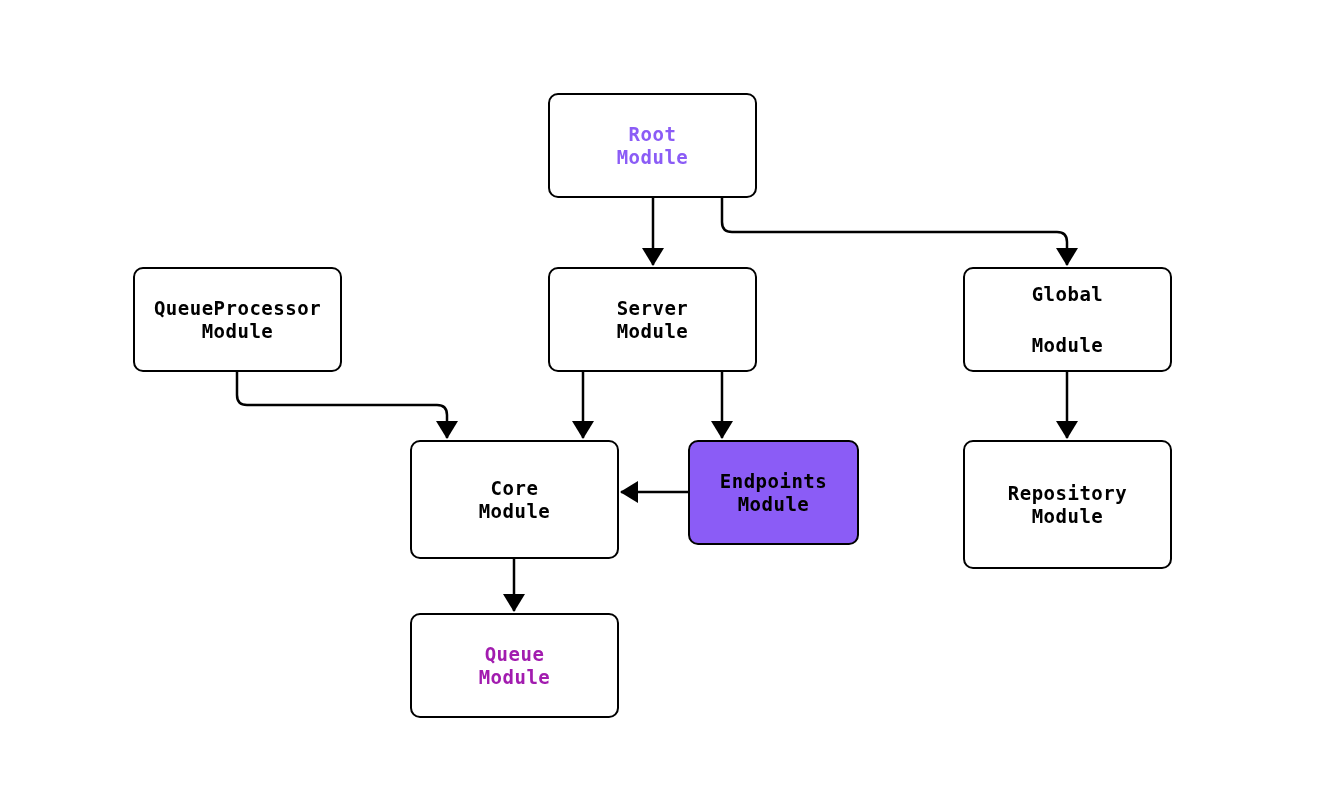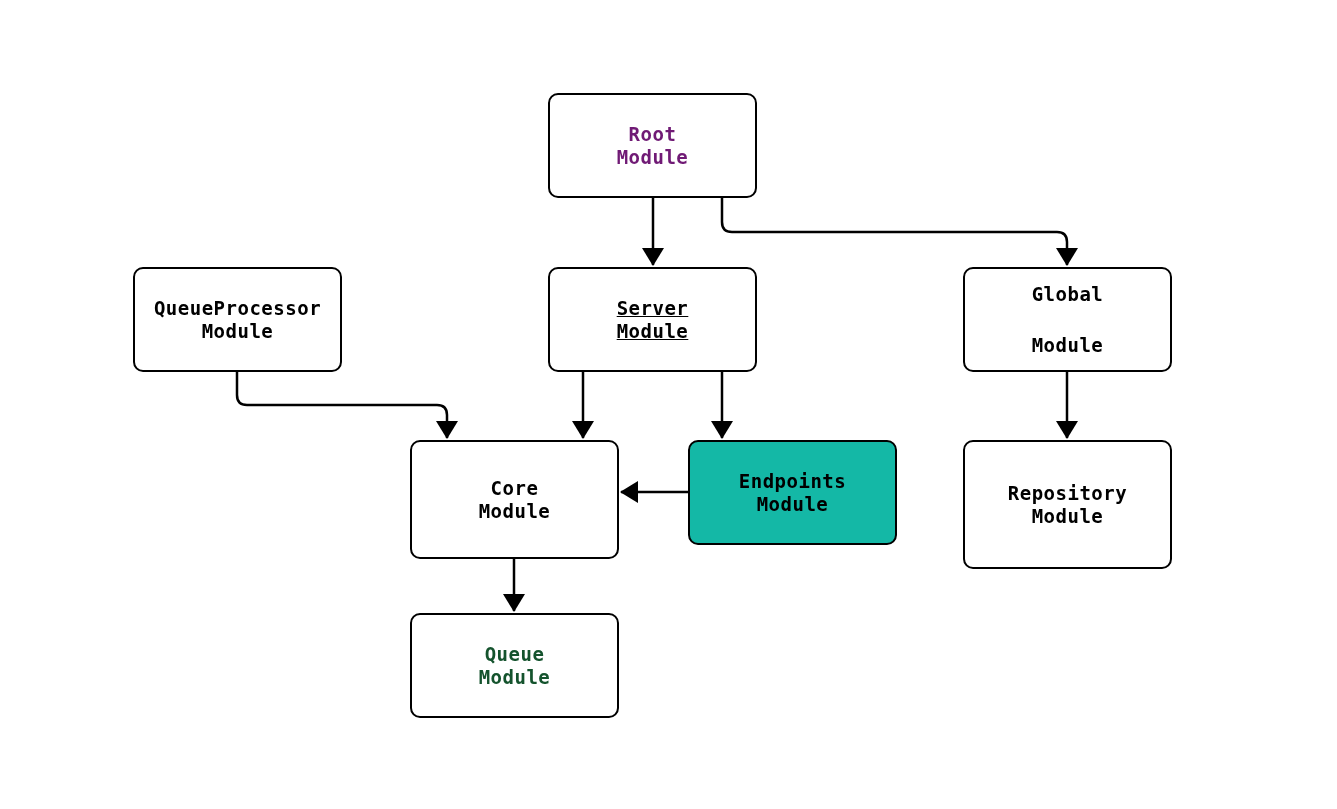--- a/index.html
+++ b/index.html
@@ -57,46 +57,46 @@
         <path d="M 722 198 L 722 222 Q 722 232 732 232 L 1057 232 Q 1067 232 1067 242 L 1067 265" fill="none" stroke="#000000" stroke-width="2.5" marker-end="url(#arrowhead)"></path>
         <path d="M 237 372 L 237 395 Q 237 405 247 405 L 437 405 Q 447 405 447 415 L 447 438" fill="none" stroke="#000000" stroke-width="2.5" marker-end="url(#arrowhead)"></path>
         <path d="M 583 372 L 583 438" fill="none" stroke="#000000" stroke-width="2.5" marker-end="url(#arrowhead)"></path>
         <path d="M 722 372 L 722 438" fill="none" stroke="#000000" stroke-width="2.5" marker-end="url(#arrowhead)"></path>
         <path d="M 1067 372 L 1067 438" fill="none" stroke="#000000" stroke-width="2.5" marker-end="url(#arrowhead)"></path>
         <path d="M 688 492 L 621 492" fill="none" stroke="#000000" stroke-width="2.5" marker-end="url(#arrowhead)"></path>
         <path d="M 514 545 L 514 611" fill="none" stroke="#000000" stroke-width="2.5" marker-end="url(#arrowhead)"></path>
       </g>
   </svg>
   <div id="nodes-layer">
-      <div class="node" style="left: 548px; top: 93px; width: 209px; height: 105px; background: rgb(255, 255, 255); border-color: rgb(0, 0, 0); color: #701a75;">
+      <div class="node" style="left: 548px; top: 93px; width: 209px; height: 105px; background: rgb(255, 255, 255); border-color: rgb(0, 0, 0); color: #8b5cf6;">
         <span>Root</span>
         <span>Module</span>
       </div>
       <div class="node" style="left: 133px; top: 267px; width: 209px; height: 105px; background: rgb(255, 255, 255); border-color: rgb(0, 0, 0); color: rgb(0, 0, 0);">
         <span>QueueProcessor</span>
         <span>Module</span>
       </div>
-      <div class="node" style="left: 548px; top: 267px; width: 209px; height: 105px; background: rgb(255, 255, 255); border-color: rgb(0, 0, 0); color: rgb(0, 0, 0); text-decoration: underline;">
+      <div class="node" style="left: 548px; top: 267px; width: 209px; height: 105px; background: rgb(255, 255, 255); border-color: rgb(0, 0, 0); color: rgb(0, 0, 0);">
         <span>Server</span>
         <span>Module</span>
       </div>
       <div class="node" style="left: 963px; top: 267px; width: 209px; height: 105px; background: rgb(255, 255, 255); border-color: rgb(0, 0, 0); color: rgb(0, 0, 0); gap: 28px;">
         <span>Global</span>
         <span>Module</span>
       </div>
       <div class="node" style="left: 410px; top: 440px; width: 209px; height: 119px; background: rgb(255, 255, 255); border-color: rgb(0, 0, 0); color: rgb(0, 0, 0);">
         <span>Core</span>
         <span>Module</span>
       </div>
-      <div class="node" style="left: 688px; top: 440px; width: 209px; height: 105px; background: #14b8a6; border-color: rgb(0, 0, 0); color: rgb(0, 0, 0);">
+      <div class="node" style="left: 688px; top: 440px; width: 171px; height: 105px; background: #8b5cf6; border-color: rgb(0, 0, 0); color: rgb(0, 0, 0);">
         <span>Endpoints</span>
         <span>Module</span>
       </div>
       <div class="node" style="left: 963px; top: 440px; width: 209px; height: 129px; background: rgb(255, 255, 255); border-color: rgb(0, 0, 0); color: rgb(0, 0, 0);">
         <span>Repository</span>
         <span>Module</span>
       </div>
-      <div class="node" style="left: 410px; top: 613px; width: 209px; height: 105px; background: rgb(255, 255, 255); border-color: rgb(0, 0, 0); color: #14532d;">
+      <div class="node" style="left: 410px; top: 613px; width: 209px; height: 105px; background: rgb(255, 255, 255); border-color: rgb(0, 0, 0); color: #a21caf;">
         <span>Queue</span>
         <span>Module</span>
       </div>
     </div>
 </div>
 
 </body></html>

